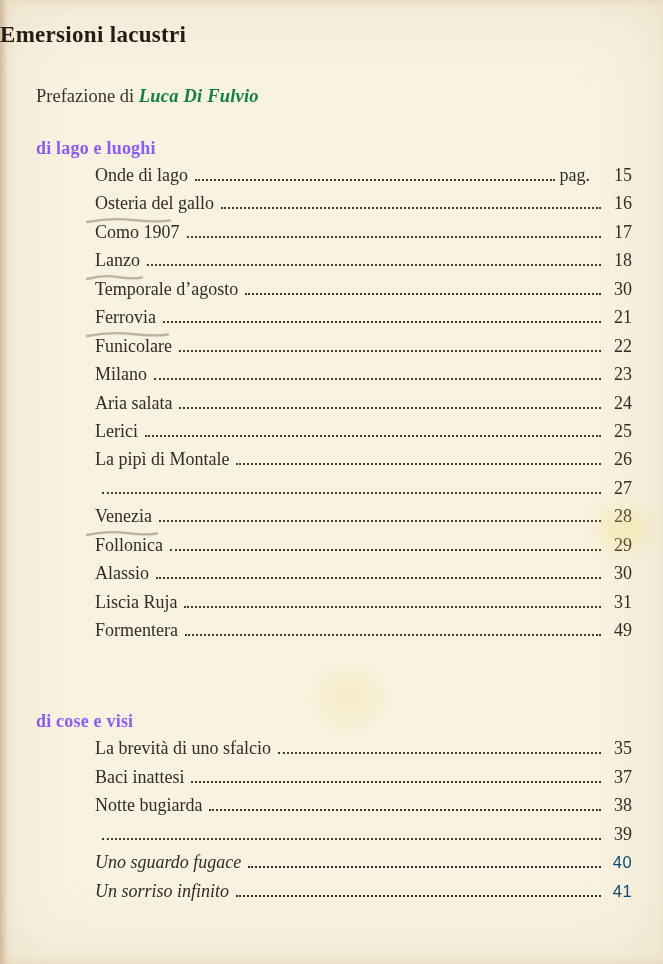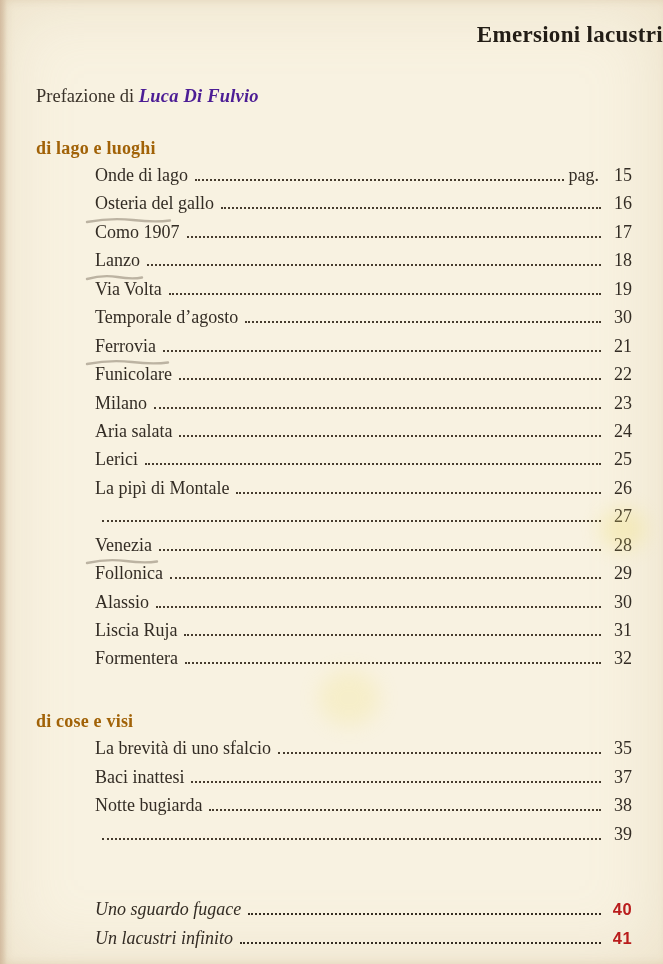--- a/index.html
+++ b/index.html
@@ -4,39 +4,39 @@
 <style>
   html,body{margin:0;padding:0;background:#f8f2e1;}
   .page{
     position:relative;width:663px;height:964px;overflow:hidden;
     background:#f8f2e1;
     font-family:"Liberation Serif",serif;color:#332c24;
     box-shadow:inset 0 0 70px rgba(205,180,135,.28), inset 5px 0 10px rgba(190,160,115,.30);
   }
   .edge{position:absolute;left:0;top:0;bottom:0;width:7px;
     background:linear-gradient(to right, rgba(198,168,140,.55), rgba(198,168,140,0));}
-  .title{position:absolute;top:22px;left:0;width:100%;text-align:right;margin:0;
+  .title{position:absolute;top:22px;left:0;width:100%;text-align:left;margin:0;
     font-size:23px;font-weight:700;letter-spacing:.3px;color:#231d16;}
   .preface{position:absolute;top:86px;left:36px;font-size:18.5px;color:#3a3229;}
-  .preface b i{letter-spacing:.2px;color:#4c1d95;}
-  .heading{position:absolute;left:36px;font-size:18px;font-weight:700;color:#a16207;letter-spacing:.2px;}
+  .preface b i{letter-spacing:.2px;color:#15803d;}
+  .heading{position:absolute;left:36px;font-size:18px;font-weight:700;color:#8b5cf6;letter-spacing:.2px;}
   .h1pos{top:138px}
   .h2pos{top:711px}
   .toc{position:absolute;left:95px;right:31px;}
   .toc1{top:165px}
   .toc2{top:738px}
   .row{display:flex;align-items:baseline;height:28.45px;font-size:18px;position:relative;}
   .toc2 .row{height:28.6px}
   .etitle{white-space:pre;}
-  .it .etitle{font-style:italic;margin-top:47px;}
+  .it .etitle{font-style:italic;}
   .dots{flex:1;border-bottom:2.2px dotted #463c2e;margin:0 5px 5px 7px;min-width:20px;}
   .em .dots{border-bottom:2.8px dotted #352d22;margin-bottom:4px;}
-  .plabel{margin-right:7px;}
+  .plabel{margin-right:16px;}
   .num{min-width:26px;text-align:right;}
-  .em .num{font-family:"Liberation Sans",sans-serif;font-weight:700;font-size:16.5px;letter-spacing:.4px;color:#b91c1c;}
+  .em .num{font-family:"Liberation Sans",sans-serif;font-weight:400;font-size:16.5px;letter-spacing:.4px;color:#0c4a6e;}
   .pencil{position:absolute;bottom:-4px;pointer-events:none;}
   .smudge{position:absolute;border-radius:50%;filter:blur(10px);background:#efdf6d;}
   .smudge1{left:600px;top:508px;width:46px;height:42px;opacity:.30;}
   .smudge2{left:318px;top:670px;width:62px;height:56px;opacity:.20;}
 </style>
 </head>
 <body>
 
 <div class="page">
   <div class="edge"></div>
@@ -66,25 +66,20 @@
         <span class="dots"></span>
         <span class="num">17</span>
       </div>
       <div class="row">
         <span class="etitle">Lanzo</span>
         <span class="dots"></span>
         <span class="num">18</span>
         <svg class="pencil" width="59" height="12" style="left: -10px;">
           <path d="M2 8 Q 17.7 3.5 32.45 6 T 57 6.5" fill="none" stroke="#b2a897" stroke-width="2.4" stroke-linecap="round" opacity="0.85"></path>
         </svg>
-      </div>
-      <div class="row">
-        <span class="etitle">Via Volta</span>
-        <span class="dots"></span>
-        <span class="num">19</span>
       </div>
       <div class="row">
         <span class="etitle">Temporale d’agosto</span>
         <span class="dots"></span>
         <span class="num">30</span>
       </div>
       <div class="row">
         <span class="etitle">Ferrovia</span>
         <span class="dots"></span>
         <span class="num">21</span>
@@ -140,21 +135,21 @@
         <span class="num">30</span>
       </div>
       <div class="row">
         <span class="etitle">Liscia Ruja</span>
         <span class="dots"></span>
         <span class="num">31</span>
       </div>
       <div class="row">
         <span class="etitle">Formentera</span>
         <span class="dots"></span>
-        <span class="num">32</span>
+        <span class="num">49</span>
       </div>
     </div>
 
   <div class="heading h2pos">di cose e visi</div>
   <div class="toc toc2">
       <div class="row">
         <span class="etitle">La brevità di uno sfalcio</span>
         <span class="dots"></span>
         <span class="num">35</span>
       </div>
@@ -171,21 +166,21 @@
       <div class="row">
         <span class="dots"></span>
         <span class="num">39</span>
       </div>
       <div class="row it em">
         <span class="etitle">Uno sguardo fugace</span>
         <span class="dots"></span>
         <span class="num">40</span>
       </div>
       <div class="row it em">
-        <span class="etitle">Un lacustri infinito</span>
+        <span class="etitle">Un sorriso infinito</span>
         <span class="dots"></span>
         <span class="num">41</span>
       </div>
     </div>
 
   <div class="smudge smudge1"></div>
   <div class="smudge smudge2"></div>
 </div>
 
 </body></html>

